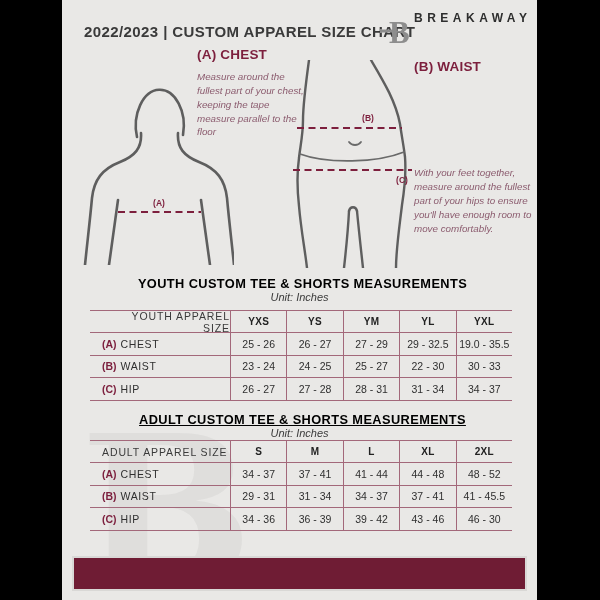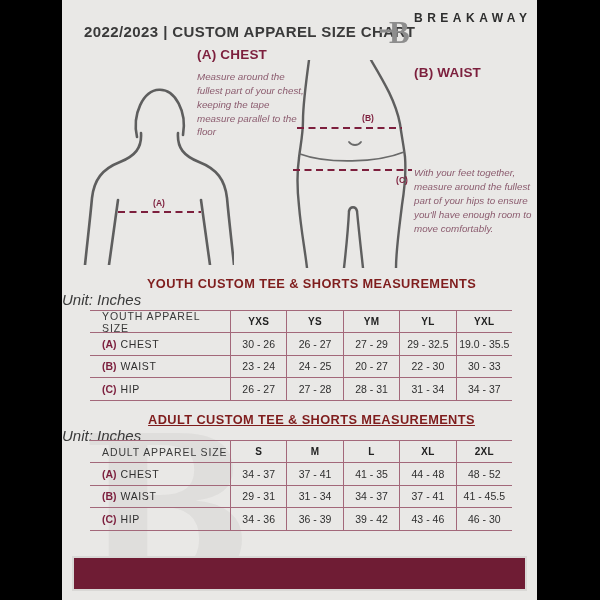--- a/index.html
+++ b/index.html
@@ -15,38 +15,38 @@
   .logo{left:316px;top:12px;width:34px;height:38px;}
   .brand{left:352px;top:11px;font-size:12px;font-weight:700;color:#2e2e2e;letter-spacing:4.5px;white-space:nowrap;}
 
   
   .torso-svg{left:20px;top:60px;}
   .lower-svg{left:230px;top:60px;}
 
   
   .inst{line-height:1.1;}
   .inst-chest{left:135px;top:48px;width:110px;}
-  .inst-waist{left:352px;top:66px;width:118px;}
+  .inst-waist{left:352px;top:60px;width:118px;}
   .inst-hips{left:352px;top:166px;width:120px;}
   .inst-heading{font-size:13.5px;font-weight:800;color:#7c1f3d;letter-spacing:.2px;margin-bottom:7px;}
   .inst-body{font-size:9.8px;font-style:italic;font-weight:500;color:#8b5b6e;line-height:1.42;}
 
   
-  .section-title{left:12px;width:100%;text-align:center;font-size:12.8px;font-weight:700;
-                 color:#7f1d1d;letter-spacing:.4px;}
-  .section-unit{left:0;width:100%;text-align:left;font-size:15px;font-style:italic;color:#3a3a3a;}
+  .section-title{left:3px;width:100%;text-align:center;font-size:12.8px;font-weight:700;
+                 color:#000000;letter-spacing:.4px;}
+  .section-unit{left:0;width:100%;text-align:center;font-size:11px;font-style:italic;color:#3a3a3a;}
   .youth-title{top:276px;} .youth-unit{top:291px;}
   .adult-title{top:412px;text-decoration:underline;} .adult-unit{top:427px;}
 
   
   .size-table{display:grid;grid-template-columns:140px repeat(5,1fr);grid-auto-rows:22.4px;
               width:422px;left:28px;border-top:1.5px solid #a3687a;}
   .youth-table{top:310px;} .adult-table{top:440px;}
   .cell{border-bottom:1.5px solid #a3687a;display:flex;align-items:center;justify-content:center;
-        font-size:10.5px;color:#2f2f2f;}
+        font-size:10.5px;color:#2f2f2f;text-align:right;}
   .col-sep{border-left:1.5px solid #a3687a;}
   .label-cell{justify-content:flex-start;padding-left:12px;}
   .size-head{font-weight:700;font-size:10px;color:#222;letter-spacing:.3px;}
   .apparel-size-label{font-size:10.5px;letter-spacing:.9px;color:#3a3a3a;}
   .row-key{color:#7c1f3d;font-weight:700;margin-right:4px;font-size:10.5px;}
   .row-name{letter-spacing:.6px;}
 
   
   .watermark{left:18px;top:408px;font-family:"DejaVu Serif",serif;font-weight:700;
              font-size:205px;line-height:1;color:rgba(70,60,65,.06);z-index:0;}
@@ -124,33 +124,33 @@
         <div class="cell col-sep size-head">YXS</div>
         <div class="cell col-sep size-head">YS</div>
         <div class="cell col-sep size-head">YM</div>
         <div class="cell col-sep size-head">YL</div>
         <div class="cell col-sep size-head">YXL</div>
 
         <div class="cell label-cell">
           <span class="row-key">(A)</span>
           <span class="row-name">CHEST</span>
         </div>
-        <div class="cell col-sep">30 - 26</div>
+        <div class="cell col-sep">25 - 26</div>
         <div class="cell col-sep">26 - 27</div>
         <div class="cell col-sep">27 - 29</div>
         <div class="cell col-sep">29 - 32.5</div>
         <div class="cell col-sep">19.0 - 35.5</div>
 
         <div class="cell label-cell">
           <span class="row-key">(B)</span>
           <span class="row-name">WAIST</span>
         </div>
         <div class="cell col-sep">23 - 24</div>
         <div class="cell col-sep">24 - 25</div>
-        <div class="cell col-sep">20 - 27</div>
+        <div class="cell col-sep">25 - 27</div>
         <div class="cell col-sep">22 - 30</div>
         <div class="cell col-sep">30 - 33</div>
 
         <div class="cell label-cell">
           <span class="row-key">(C)</span>
           <span class="row-name">HIP</span>
         </div>
         <div class="cell col-sep">26 - 27</div>
         <div class="cell col-sep">27 - 28</div>
         <div class="cell col-sep">28 - 31</div>
@@ -170,21 +170,21 @@
         <div class="cell col-sep size-head">L</div>
         <div class="cell col-sep size-head">XL</div>
         <div class="cell col-sep size-head">2XL</div>
 
         <div class="cell label-cell">
           <span class="row-key">(A)</span>
           <span class="row-name">CHEST</span>
         </div>
         <div class="cell col-sep">34 - 37</div>
         <div class="cell col-sep">37 - 41</div>
-        <div class="cell col-sep">41 - 35</div>
+        <div class="cell col-sep">41 - 44</div>
         <div class="cell col-sep">44 - 48</div>
         <div class="cell col-sep">48 - 52</div>
 
         <div class="cell label-cell">
           <span class="row-key">(B)</span>
           <span class="row-name">WAIST</span>
         </div>
         <div class="cell col-sep">29 - 31</div>
         <div class="cell col-sep">31 - 34</div>
         <div class="cell col-sep">34 - 37</div>

